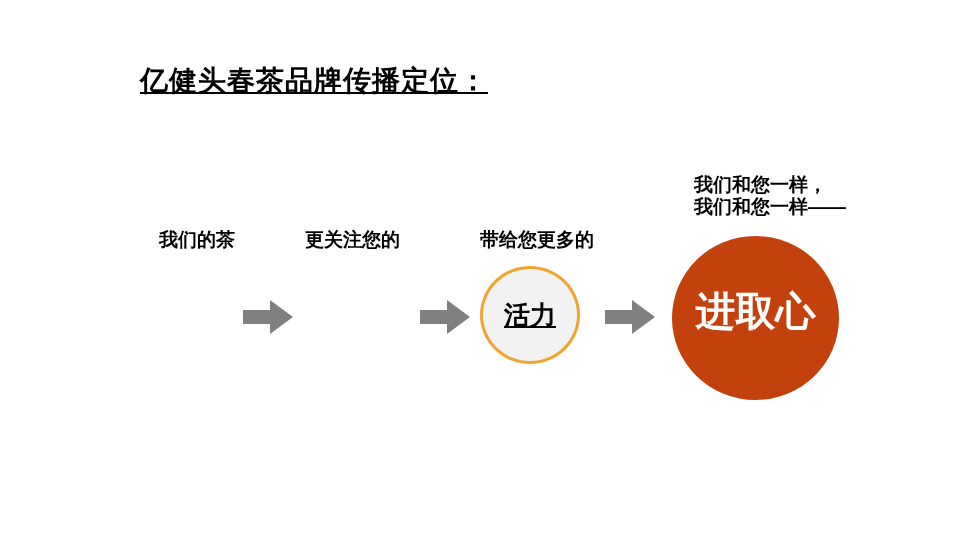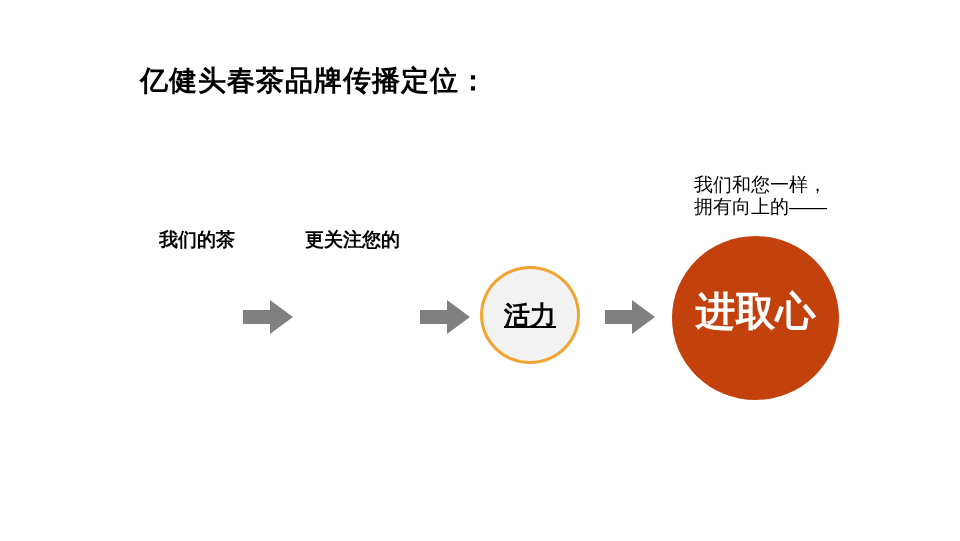--- a/index.html
+++ b/index.html
@@ -18,35 +18,36 @@
   .title {
     position: absolute;
     left: 140px;
     top: 62px;
     margin: 0;
     font-size: 28px;
     font-weight: bold;
     color: #000000;
     letter-spacing: 1px;
     white-space: nowrap;
+    text-decoration: underline;
   }
   .step-label {
     position: absolute;
     top: 227px;
     font-size: 19px;
     font-weight: bold;
     color: #000000;
     white-space: nowrap;
   }
   .annotation {
     position: absolute;
     left: 694px;
     top: 174px;
     font-size: 19px;
-    font-weight: normal;
+    font-weight: bold;
     color: #000000;
     line-height: 22px;
     white-space: nowrap;
   }
   .circle-small {
     position: absolute;
     top: 266px;
     width: 94px;
     height: 92px;
     background: #F2F2F2;
@@ -91,24 +92,25 @@
 </style>
 </head>
 <body>
 
 <div class="slide">
 
   <h1 class="title">亿健头春茶品牌传播定位：</h1>
 
   <div class="step-label" style="left:135px;margin-left:24px;">我们的茶</div>
   <div class="step-label" style="left:305px;">更关注您的</div>
+  <div class="step-label" style="left:480px;">带给您更多的</div>
 
   <div class="annotation">
     <div>我们和您一样，</div>
-    <div>拥有向上的——</div>
+    <div>我们和您一样——</div>
   </div>
 
 
   <svg class="arrow" style="left:243px;" viewBox="0 0 50 34">
     <polygon points="0,10 27,10 27,0 50,17 27,34 27,24 0,24" fill="#808080"></polygon>
   </svg>
 
 
   <svg class="arrow" style="left:420px;" viewBox="0 0 50 34">
     <polygon points="0,10 27,10 27,0 50,17 27,34 27,24 0,24" fill="#808080"></polygon>

